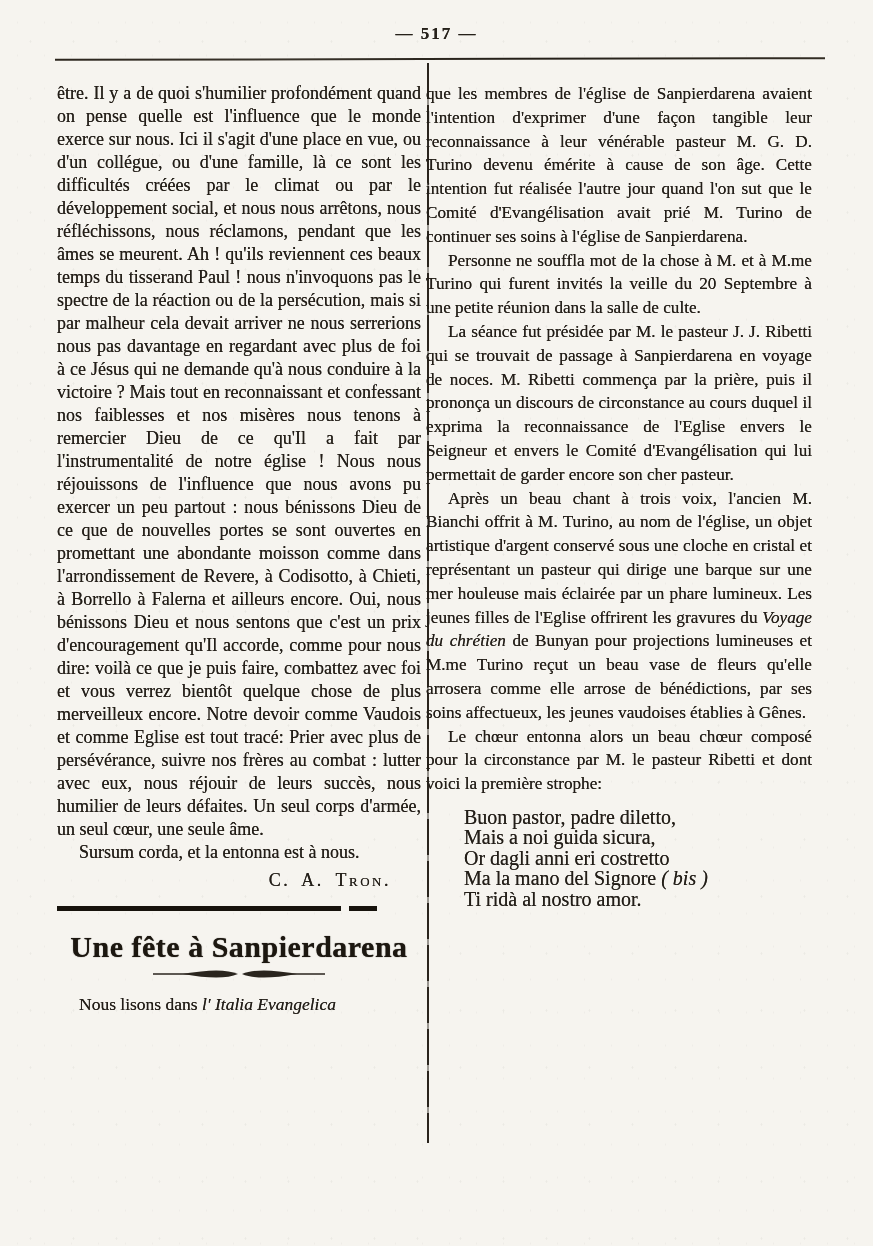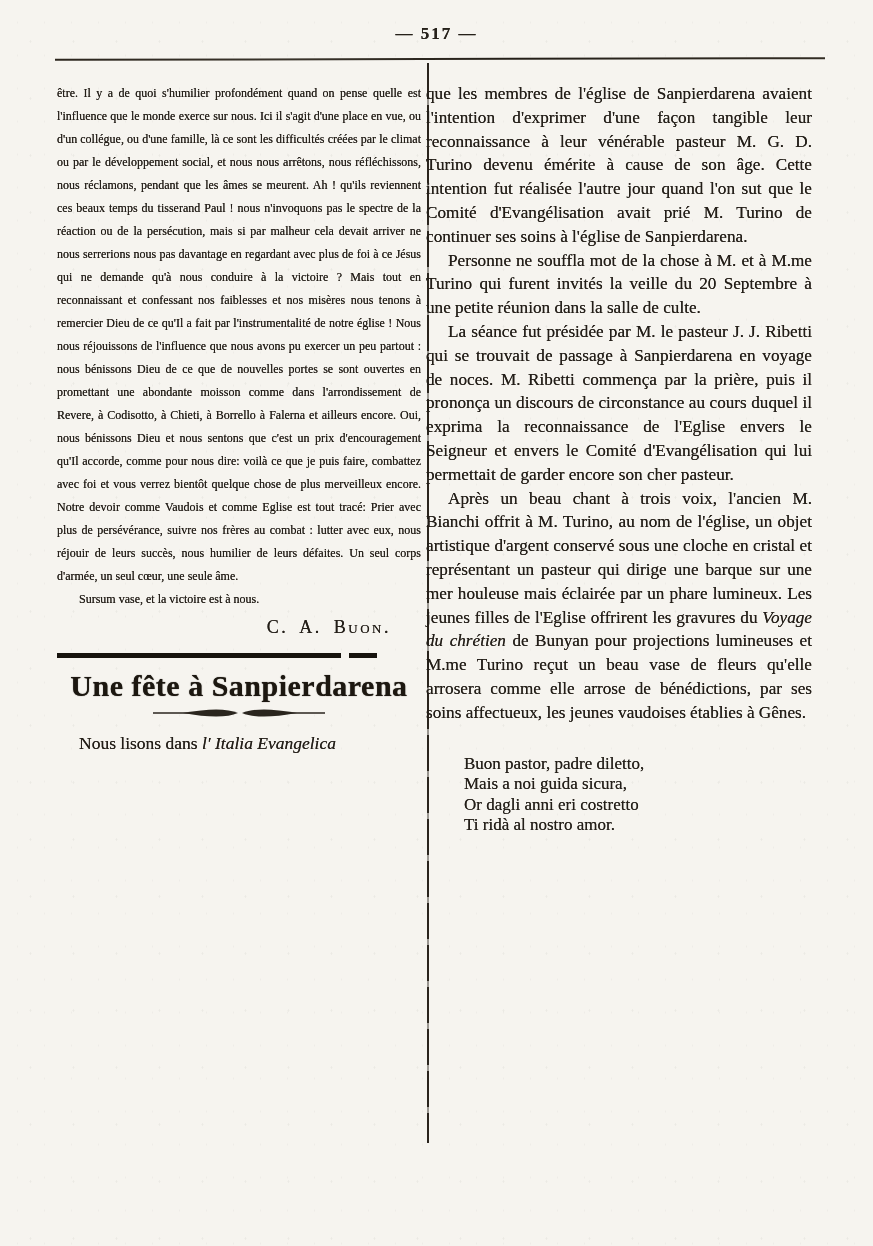--- a/index.html
+++ b/index.html
@@ -56,21 +56,21 @@
   }
   .col {
     position: absolute;
     top: 82px;
   }
   .col-left  { left: 57px;  width: 364px; }
   .col-right { left: 426px; width: 386px; }
 
   .body-p {
     margin: 0;
-    font-size: 12px;
+    font-size: 18px;
     line-height: 23px;
     text-align: justify;
     text-shadow: 0 0 0.35px rgba(30,25,19,0.85);
     hyphens: auto;
   }
   .col-right .body-p {
     font-size: 17.2px;
     line-height: 23.8px;
   }
   .indent { text-indent: 22px; }
@@ -88,21 +88,21 @@
   .section-rule {
     display: flex;
     align-items: center;
     gap: 8px;
     margin: 15px 0 4px 0;
   }
   .section-rule .seg1 { flex: 1 1 auto; height: 5px; background: #17130d; }
   .section-rule .seg2 { flex: 0 0 28px; height: 5px; background: #17130d; margin-right: 44px; }
 
   .section-heading {
-    margin: 9px 0 0 0;
+    margin: 17px 0 0 0;
     font-size: 30px;
     line-height: 37px;
     font-weight: 700;
     text-align: center;
     letter-spacing: 0.5px;
     color: #1c1710;
     text-shadow: 0 0 0.9px rgba(28,23,16,0.9);
   }
   .ornament {
     text-align: center;
@@ -113,41 +113,41 @@
     margin: 10px 0 0 0;
     padding-left: 22px;
     font-size: 17.5px;
     line-height: 24px;
     text-shadow: 0 0 0.45px rgba(30,25,19,0.85);
     white-space: nowrap;
   }
   .intro em { font-style: italic; }
 
   .verse {
-    margin: 29px 0 11px 38px;
-    font-size: 17px;
+    margin: 11px 0 11px 38px;
+    font-size: 20px;
     line-height: 20.5px;
     text-shadow: 0 0 0.3px rgba(30,25,19,0.8);
   }
   .verse-line { white-space: nowrap; }
   em { font-style: italic; }
 </style>
 </head>
 <body>
 
 <div class="page">
 
   <div class="page-header">— 517 —</div>
   <div class="header-rule"></div>
   <div class="column-divider"></div>
 
   <div class="col col-left">
     <p class="body-p">être. Il y a de quoi s'humilier profondément quand on pense quelle est l'influence que le monde exerce sur nous. Ici il s'agit d'une place en vue, ou d'un collégue, ou d'une famille, là ce sont les difficultés créées par le climat ou par le développement social, et nous nous arrêtons, nous réfléchissons, nous réclamons, pendant que les âmes se meurent. Ah ! qu'ils reviennent ces beaux temps du tisserand Paul ! nous n'invoquons pas le spectre de la réaction ou de la persécution, mais si par malheur cela devait arriver ne nous serrerions nous pas davantage en regardant avec plus de foi à ce Jésus qui ne demande qu'à nous conduire à la victoire ? Mais tout en reconnaissant et confessant nos faiblesses et nos misères nous tenons à remercier Dieu de ce qu'Il a fait par l'instrumentalité de notre église ! Nous nous réjouissons de l'influence que nous avons pu exercer un peu partout : nous bénissons Dieu de ce que de nouvelles portes se sont ouvertes en promettant une abondante moisson comme dans l'arrondissement de Revere, à Codisotto, à Chieti, à Borrello à Falerna et ailleurs encore. Oui, nous bénissons Dieu et nous sentons que c'est un prix d'encouragement qu'Il accorde, comme pour nous dire: voilà ce que je puis faire, combattez avec foi et vous verrez bientôt quelque chose de plus merveilleux encore. Notre devoir comme Vaudois et comme Eglise est tout tracé: Prier avec plus de persévérance, suivre nos frères au combat : lutter avec eux, nous réjouir de leurs succès, nous humilier de leurs défaites. Un seul corps d'armée, un seul cœur, une seule âme.</p>
-    <p class="body-p indent">Sursum vase, et la victoire est à nous.</p>
-    <div class="signature">C. A. Buon.</div>
+    <p class="body-p indent">Sursum corda, et la entonna est à nous.</p>
+    <div class="signature">C. A. Tron.</div>
 
     <div class="section-rule">
       <span class="seg1"></span>
       <span class="seg2"></span>
     </div>
 
     <h1 class="section-heading">Une fête à Sanpierdarena</h1>
 
     <div class="ornament">
       <svg width="180" height="16" viewBox="0 0 180 16" aria-hidden="true">
@@ -163,23 +163,27 @@
     </p>
   </div>
 
   <div class="col col-right">
     <p class="body-p">que les membres de l'église de Sanpierdarena avaient l'intention d'exprimer d'une façon tangible leur reconnaissance à leur vénérable pasteur M. G. D. Turino devenu émérite à cause de son âge. Cette intention fut réalisée l'autre jour quand l'on sut que le Comité d'Evangélisation avait prié M. Turino de continuer ses soins à l'église de Sanpierdarena.</p>
     <p class="body-p indent">Personne ne souffla mot de la chose à M. et à M.me Turino qui furent invités la veille du 20 Septembre à une petite réunion dans la salle de culte.</p>
     <p class="body-p indent">La séance fut présidée par M. le pasteur J. J. Ribetti qui se trouvait de passage à Sanpierdarena en voyage de noces. M. Ribetti commença par la prière, puis il prononça un discours de circonstance au cours duquel il exprima la reconnaissance de l'Eglise envers le Seigneur et envers le Comité d'Evangélisation qui lui permettait de garder encore son cher pasteur.</p>
     <p class="body-p indent">
       <span>Après un beau chant à trois voix, l'ancien M. Bianchi offrit à M. Turino, au nom de l'église, un objet artistique d'argent conservé sous une cloche en cristal et représentant un pasteur qui dirige une barque sur une mer houleuse mais éclairée par un phare lumineux. Les jeunes filles de l'Eglise offrirent les gravures du </span><em>Voyage du chrétien</em><span> de Bunyan pour projections lumineuses et M.me Turino reçut un beau vase de fleurs qu'elle arrosera comme elle arrose de bénédictions, par ses soins affectueux, les jeunes vaudoises établies à Gênes.</span>
     </p>
+    <p class="body-p indent">Le chœur entonna alors un beau chœur composé pour la circonstance par M. le pasteur Ribetti et dont voici la première strophe:</p>
 
     <div class="verse">
       <div class="verse-line">Buon pastor, padre diletto,</div>
       <div class="verse-line">Mais a noi guida sicura,</div>
       <div class="verse-line">Or dagli anni eri costretto</div>
+      <div class="verse-line">
+        <span>Ma la mano del Signore </span><em>( bis )</em>
+      </div>
       <div class="verse-line">Ti ridà al nostro amor.</div>
     </div>
 
   </div>
 
 </div>
 
 </body></html>

